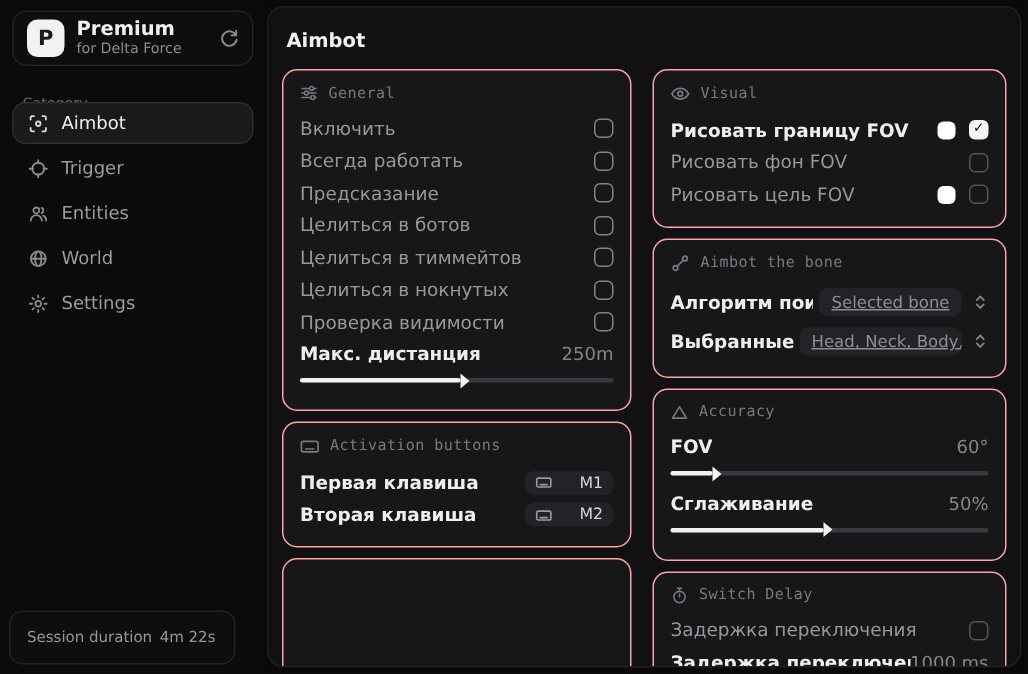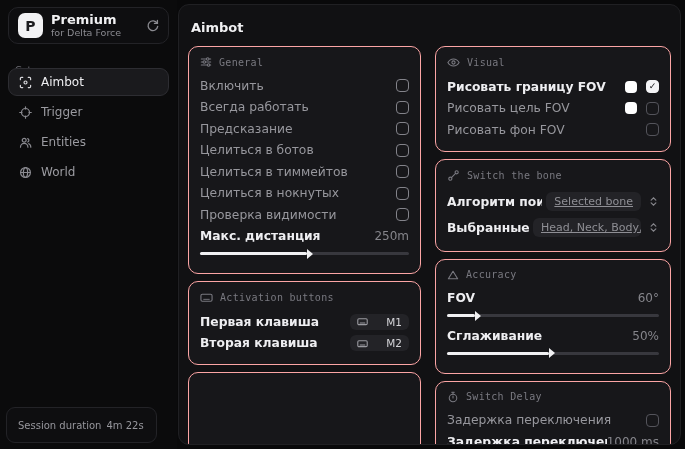--- a/index.html
+++ b/index.html
@@ -183,20 +183,29 @@
     <div class="nav-item">
       <span class="nicon">
         <svg width="13" height="13" viewBox="0 0 14 14" fill="none" stroke="currentColor" stroke-width="1.3" stroke-linecap="round">
           <circle cx="7" cy="7" r="5.3"></circle>
             <ellipse cx="7" cy="7" rx="2.3" ry="5.3"></ellipse>
             <path d="M1.7 7h10.6"></path>
         </svg>
       </span>
       <span>World</span>
     </div>
+    <div class="nav-item">
+      <span class="nicon">
+        <svg width="13" height="13" viewBox="0 0 14 14" fill="none" stroke="currentColor" stroke-width="1.3" stroke-linecap="round">
+          <circle cx="7" cy="7" r="2"></circle>
+          <path d="M7 1v1.6M7 11.4V13M1 7h1.6M11.4 7H13M2.8 2.8l1.1 1.1M10.1 10.1l1.1 1.1M11.2 2.8l-1.1 1.1M3.9 10.1l-1.1 1.1"></path>
+        </svg>
+      </span>
+      <span>Settings</span>
+    </div>
   </div>
 
   <div class="session">
     <span>Session duration</span>
     <span>4m 22s</span>
   </div>
 </div>
 
 <div class="main">
   <div class="main-title">Aimbot</div>
@@ -312,44 +321,44 @@
         <div class="row">
           <span class="lbl strong">Рисовать границу FOV</span>
           <span class="controls">
             <span class="swatch" style="background: rgb(255, 255, 255);"></span>
             <span class="checkbox checked">
                 <span class="tick">✓</span>
               </span>
           </span>
         </div>
         <div class="row">
+          <span class="lbl">Рисовать фон FOV</span>
+          <span class="controls">
+            <span class="checkbox dim"></span>
+          </span>
+        </div>
+        <div class="row">
           <span class="lbl">Рисовать цель FOV</span>
           <span class="controls">
             <span class="swatch" style="background: rgb(255, 255, 255);"></span>
             <span class="checkbox dim"></span>
           </span>
         </div>
-        <div class="row">
-          <span class="lbl">Рисовать фон FOV</span>
-          <span class="controls">
-            <span class="checkbox dim"></span>
-          </span>
-        </div>
       </div>
 
       <div class="panel">
         <div class="panel-header">
           <span>
             <svg width="13" height="13" viewBox="0 0 14 14" fill="none" stroke="currentColor" stroke-width="1.2" stroke-linecap="round">
               <circle cx="3.6" cy="10.4" r="1.7"></circle>
                 <circle cx="10.4" cy="3.6" r="1.7"></circle>
                 <path d="M4.8 9.2 9.2 4.8"></path>
             </svg>
           </span>
-          <span>Switch the bone</span>
+          <span>Aimbot the bone</span>
         </div>
 
         <div class="row bone-row">
           <span class="lbl strong">Алгоритм поиска костей</span>
           <span class="drop">
             <span class="droppill">Selected bone</span>
             <span class="unfold">
               <svg width="11" height="11" viewBox="0 0 14 14" fill="none" stroke="currentColor" stroke-width="1.5" stroke-linecap="round">
                 <path d="M4 5.2 7 2.2l3 3M4 8.8l3 3 3-3"></path>
               </svg>

